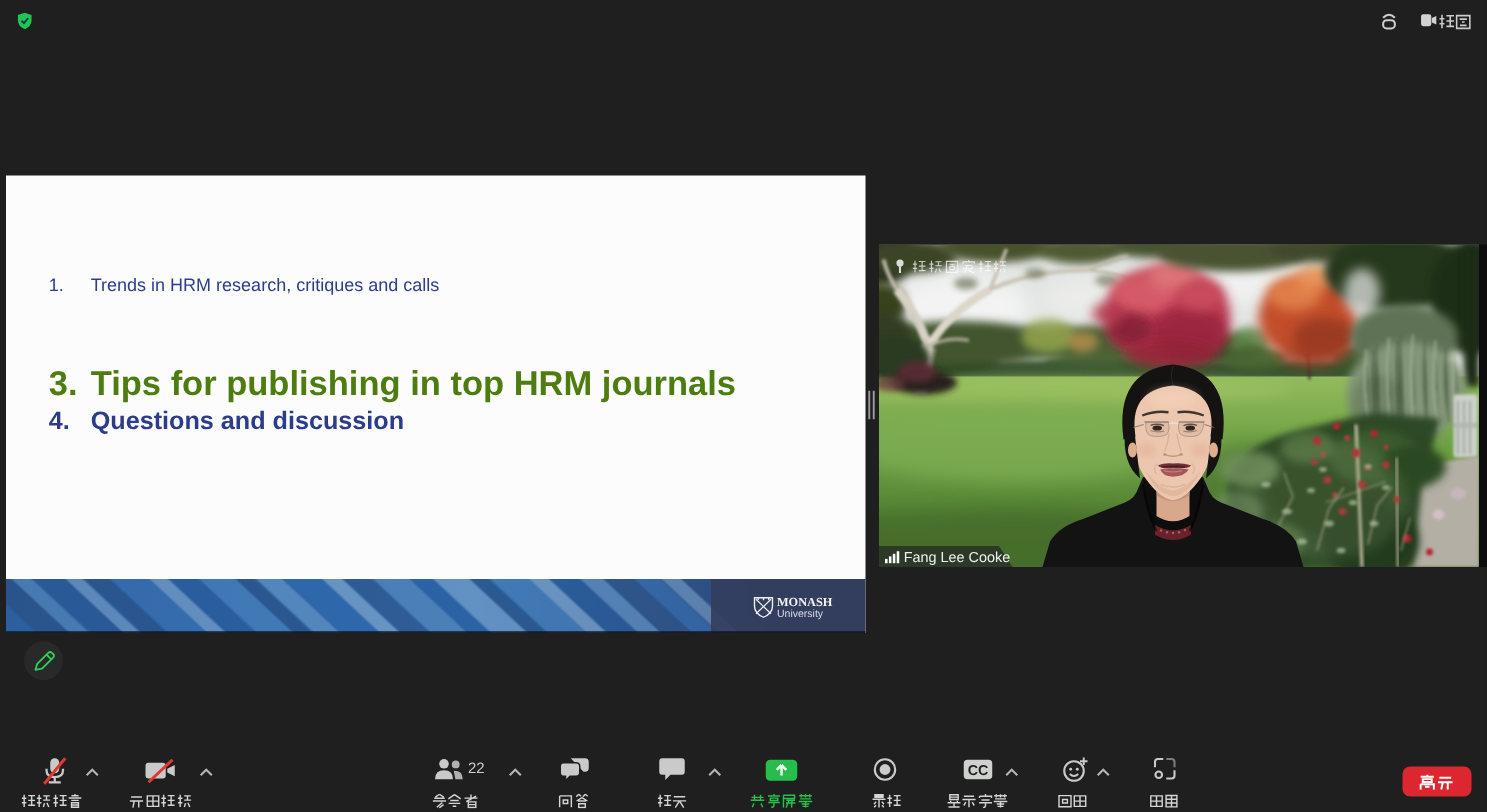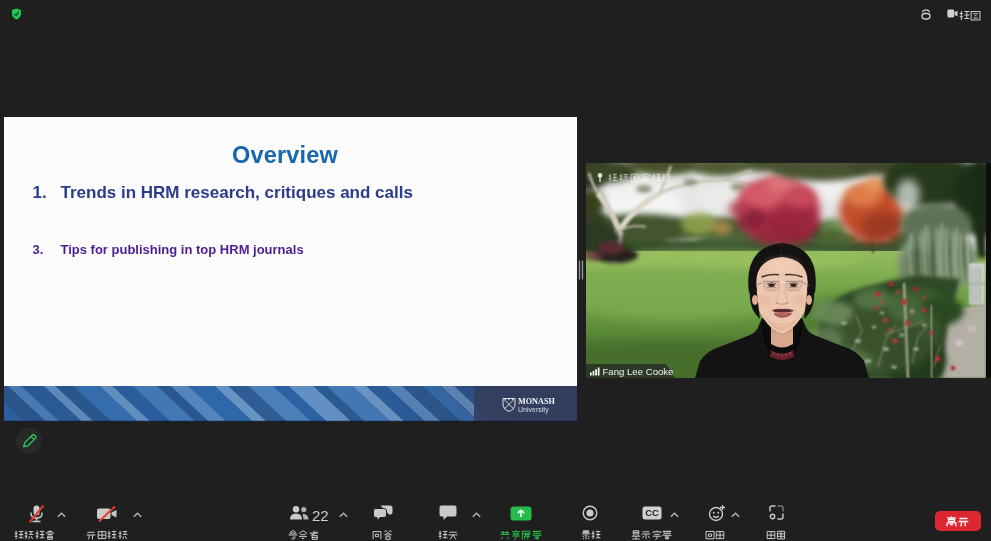--- a/index.html
+++ b/index.html
@@ -15,23 +15,23 @@
 <svg class="abs" style="left:947px;top:8.5px" width="11" height="9" viewBox="0 0 12 10">
 <rect x="0.3" y="0.6" width="7.6" height="8.8" rx="1.6" fill="#d2d2d2"></rect>
 <path d="M8.3 3.4 L11.6 1.9 V8.1 L8.3 6.6 Z" fill="#d2d2d2"></path>
   </svg>
 <div class="abs" style="left:959px;top:7px;color:#cccccc"><svg width="11" height="11" viewBox="0 0 10 10" style="margin-right:0px">
       <path d="M2.1 0.8V9M0.6 3.2H3.6M0.6 6.2H3.6M4.8 1.4H9.4M4.8 4.6H9.4M4.8 7.8H9.4M7.1 1.4V7.8" fill="none" stroke="currentColor" stroke-width="0.95"></path>
     </svg><svg width="11" height="11" viewBox="0 0 10 10" style="margin-right:0px">
       <path d="M1 1.3H9V9H1ZM2.8 3.4H7.2M4.2 5.2H5.8M3 7.2H7" fill="none" stroke="currentColor" stroke-width="0.95"></path>
     </svg></div>
 <div class="abs" style="left:4px;top:117px;width:573px;height:305px;background:#fcfcfd">
-    <div class="abs" style="left:0;top:24.5px;width:562px;text-align:center;font-weight:bold;font-size:23.5px;color:#1766ae"><span style="letter-spacing:0.2px">Overview</span></div>
-    <div class="abs" style="left:28.5px;top:66.0px;font-weight:bold;font-size:17px;color:#2c3c8c"><span style="display:inline-block;width:28px">1.</span>Trends in HRM research, critiques and calls</div>
-    <div class="abs" style="left:28.5px;top:124.6px;font-weight:bold;font-size:13px;color:#4c1d95"><span style="display:inline-block;width:28px">3.</span>Tips for publishing in top HRM journals</div>
+    <div class="abs" style="left:28.5px;top:66.0px;font-weight:normal;font-size:12px;color:#2c3c8c"><span style="display:inline-block;width:28px">1.</span>Trends in HRM research, critiques and calls</div>
+    <div class="abs" style="left:28.5px;top:124.6px;font-weight:bold;font-size:23px;color:#4d7c0f"><span style="display:inline-block;width:28px">3.</span>Tips for publishing in top HRM journals</div>
+    <div class="abs" style="left:28.5px;top:153.9px;font-weight:bold;font-size:16.8px;color:#2c3c8c"><span style="display:inline-block;width:28px">4.</span>Questions and discussion</div>
     <svg class="abs" style="left:0;top:269px" width="573" height="36" viewBox="0 0 573 36" preserveAspectRatio="none">
 <defs>
         <filter id="bsoft" x="-5%" y="-20%" width="110%" height="140%">
           <feGaussianBlur stdDeviation="0.7"></feGaussianBlur>
         </filter>
         <linearGradient id="bb" x1="0" y1="0" x2="1" y2="0">
 <stop offset="0" stop-color="#2c5f9f"></stop>
           <stop offset="0.55" stop-color="#2f6aae"></stop>
           <stop offset="0.8" stop-color="#2c4f86"></stop>
           <stop offset="1" stop-color="#303c5e"></stop>
@@ -382,21 +382,21 @@
     <path d="M0.8 4.8 L4.5 1.2 L8.2 4.8" fill="none" stroke="#b5b5b5" stroke-width="1.4"></path>
   </svg>
 <svg class="abs" style="left:289px;top:505px" width="22" height="17" viewBox="0 0 22 17">
 <g fill="#c9cbc9">
       <circle cx="7" cy="4.2" r="3.2"></circle>
       <path d="M1 14.5 Q1 8.5 7 8.5 Q13 8.5 13 14.5 Z"></path>
 <circle cx="14.8" cy="4.6" r="2.6" opacity="0.85"></circle>
       <path d="M13.5 8.9 Q19.5 8.7 19.5 14.5 L14.6 14.5" opacity="0.85"></path>
     </g>
   </svg>
-<div class="abs" style="left:312px;top:507px;font-size:15px;color:#d0d0d0">22</div>
+<div class="abs" style="left:312px;top:507px;font-size:10px;color:#d0d0d0">22</div>
 <div class="abs" style="left:287.8px;top:526px;color:#d4d6d4"><svg width="10" height="10" viewBox="0 0 10 10" style="margin-right:0.5px">
       <path d="M5 0.5L2.2 2.4M5 0.5L7.8 2.4M1.5 3.2H8.5M0.6 5H9.4M6.9 6L3.2 9.2M7.7 7.4L4.8 9.6" fill="none" stroke="currentColor" stroke-width="0.95"></path>
     </svg><svg width="10" height="10" viewBox="0 0 10 10" style="margin-right:0.5px">
       <path d="M5 0.7L0.9 3.6M5 0.7L9.1 3.6M2.2 4.7H7.8M1.1 6.6H8.9M3.8 8.5H6.2" fill="none" stroke="currentColor" stroke-width="0.95"></path>
     </svg><svg width="10" height="10" viewBox="0 0 10 10" style="margin-right:0.5px">
       <path d="M0.7 3.1H9.3M5 0.7V4.5M8.4 1.7L1.8 5.4M3.2 5.6H8.2V9.3H3.2ZM3.2 7.4H8.2" fill="none" stroke="currentColor" stroke-width="0.95"></path>
     </svg></div>
 <svg class="abs" style="left:338.5px;top:511.5px" width="9" height="6" viewBox="0 0 9 6">
     <path d="M0.8 4.8 L4.5 1.2 L8.2 4.8" fill="none" stroke="#b5b5b5" stroke-width="1.4"></path>
   </svg>

